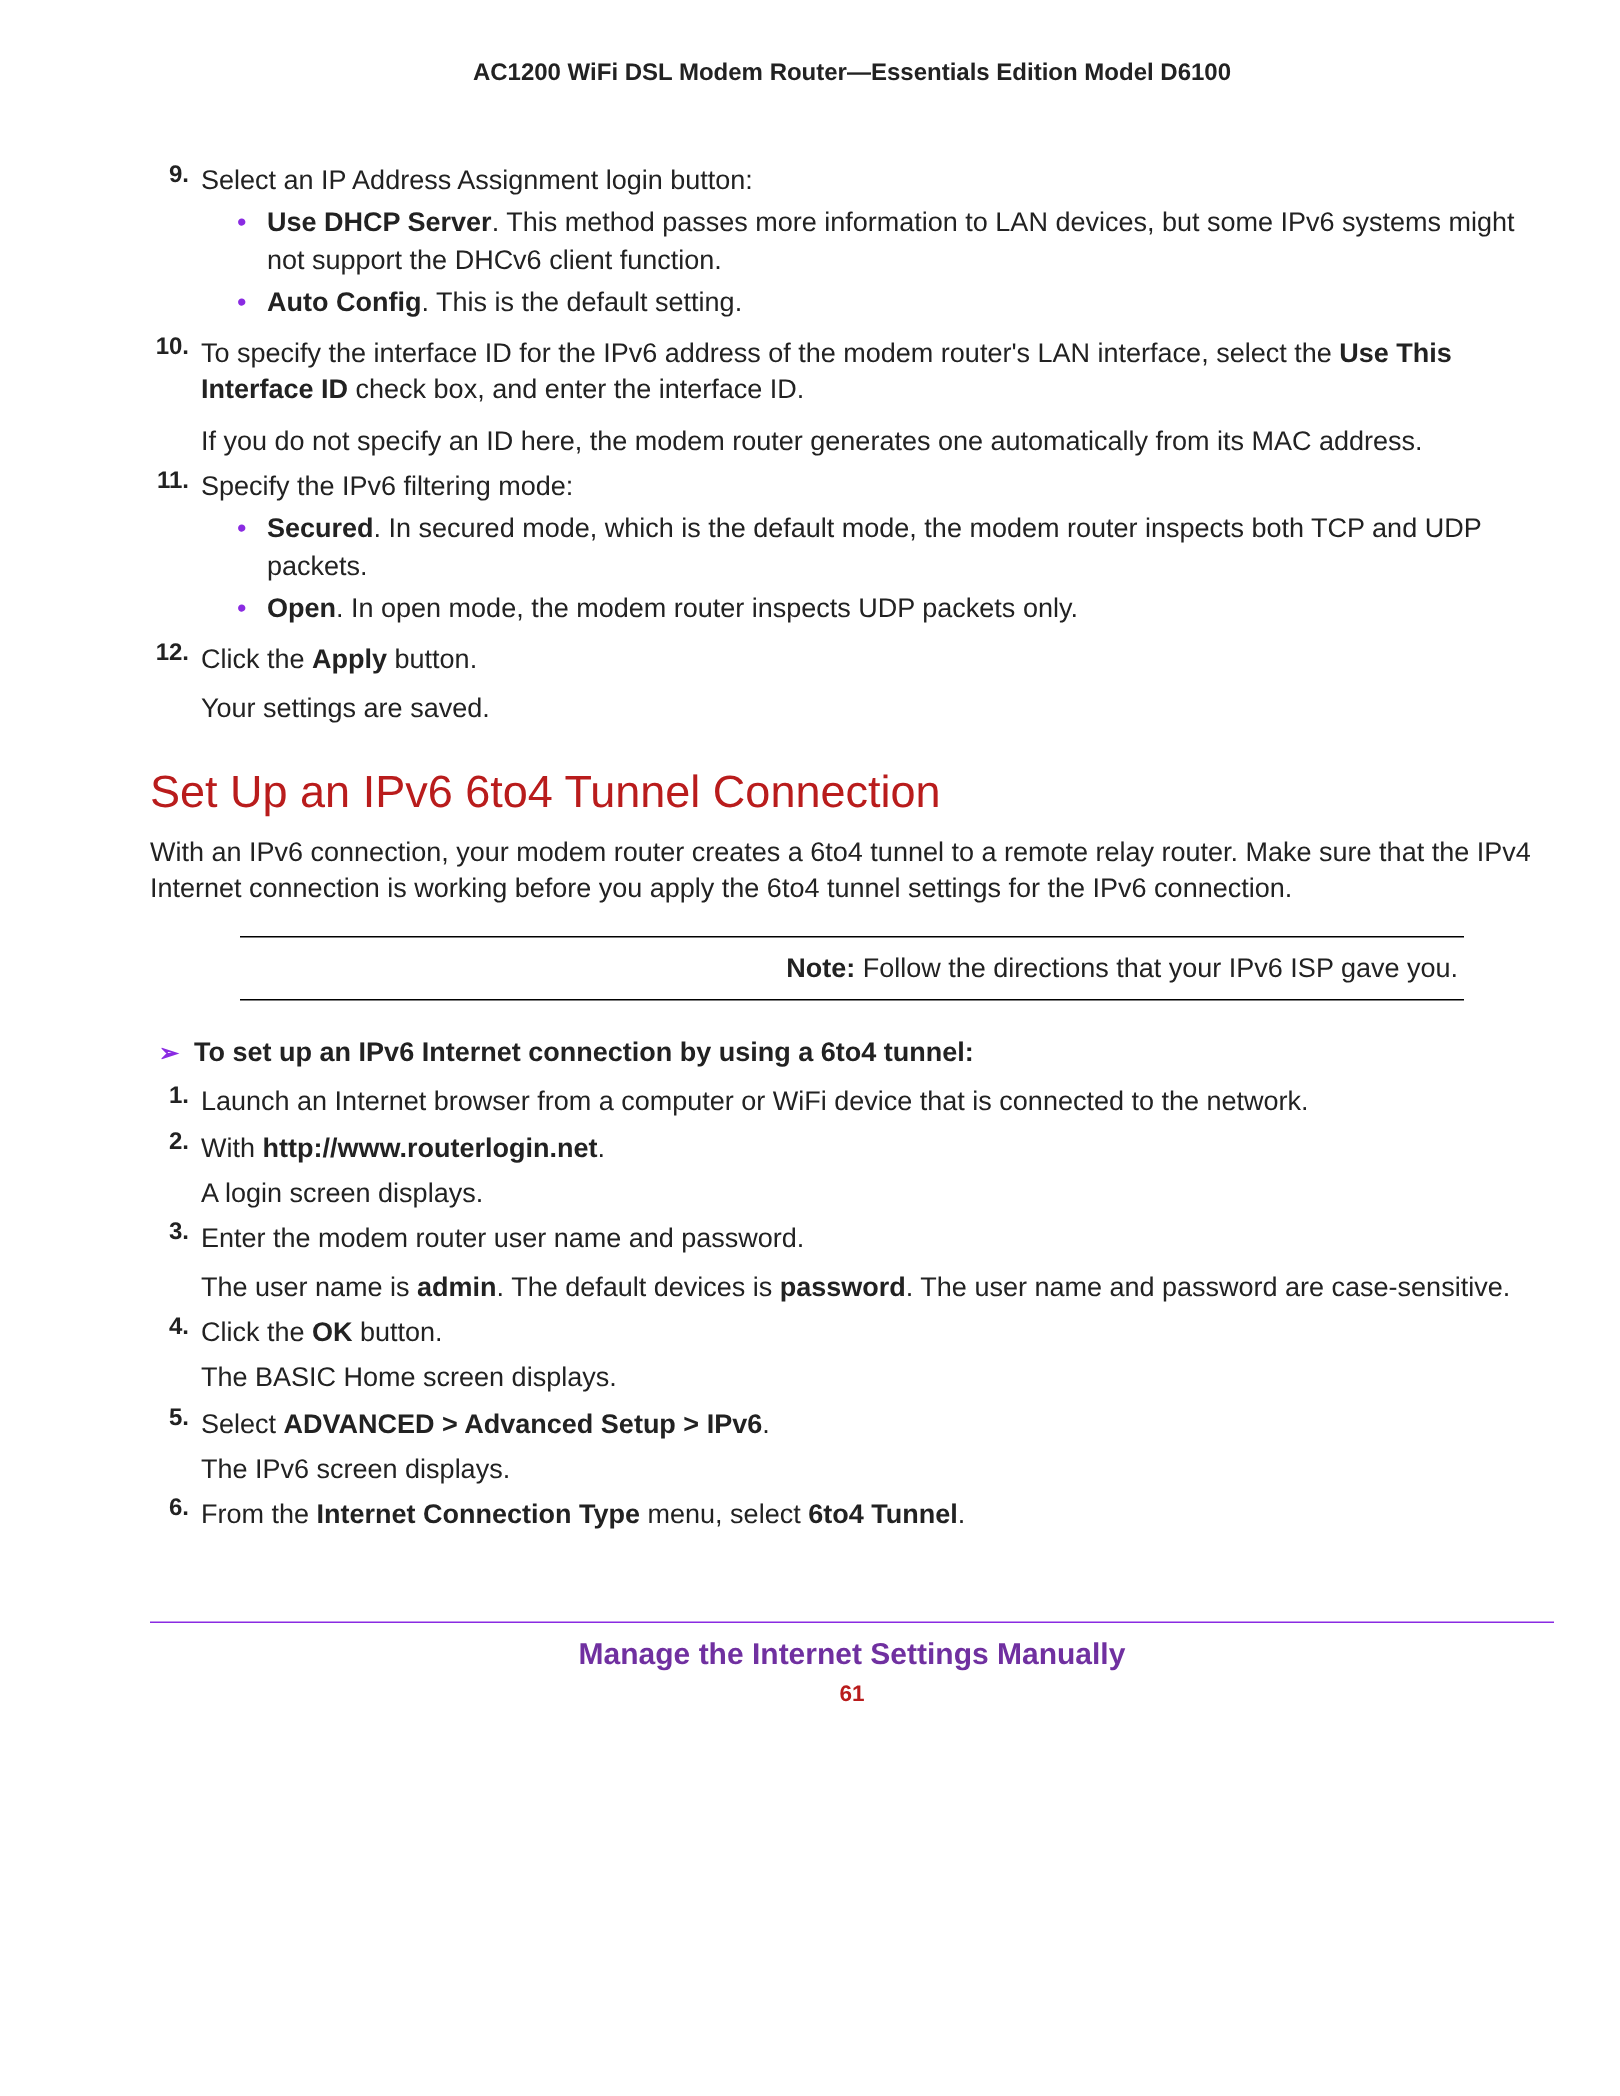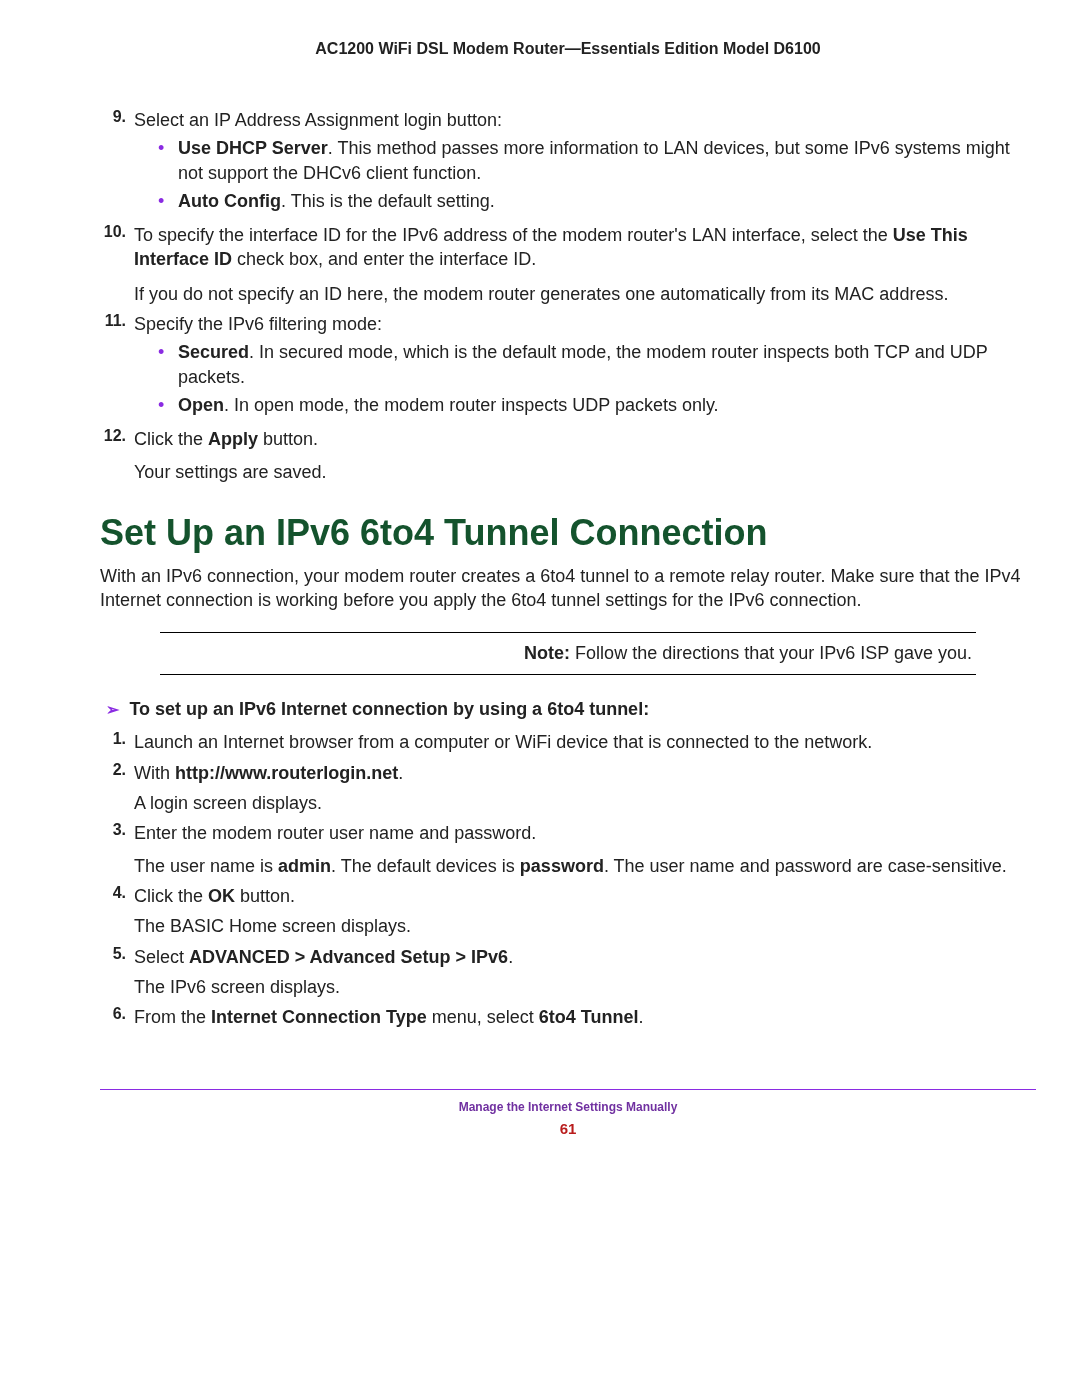--- a/index.html
+++ b/index.html
@@ -47,23 +47,23 @@
     flex-shrink: 0;
     font-size: 18px;
     line-height: 1.35;
   }
   .bullet-text {
     flex: 1;
     font-size: 18px;
     line-height: 1.35;
   }
   .section-h2 {
-    color: #14532d;
-    font-size: 36px;
-    font-weight: bold;
+    color: #b91c1c;
+    font-size: 30px;
+    font-weight: normal;
     margin: 28px 0 10px 0;
   }
   .section-intro {
     font-size: 18px;
     line-height: 1.35;
     margin: 6px 0 20px 0;
   }
   .note-box {
     margin: 10px 60px 24px 60px;
     border-top: 1.5px solid #000;
@@ -86,21 +86,21 @@
   }
   .footer-rule {
     border: none;
     border-top: 1px solid #8a2be2;
     margin: 60px 0 10px 0;
   }
   .footer-title {
     text-align: center;
     color: #7030a0;
     font-weight: bold;
-    font-size: 12px;
+    font-size: 20px;
     margin-bottom: 6px;
   }
   .page-num {
     text-align: center;
     color: #b91c1c;
     font-weight: bold;
     font-size: 15px;
   }
   b { font-weight: bold; }
 </style>

